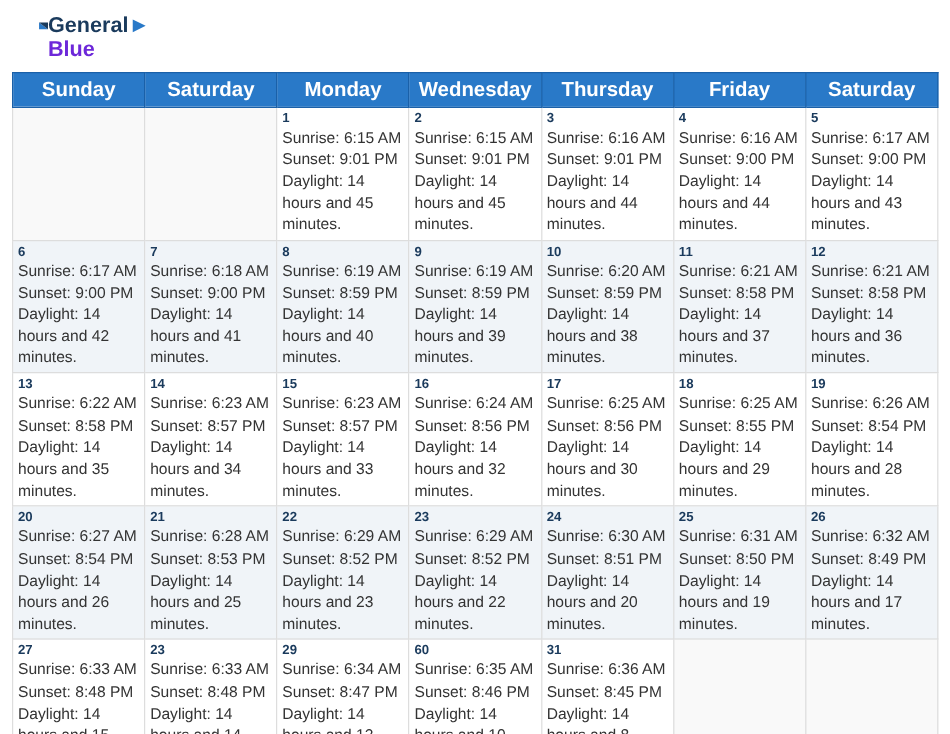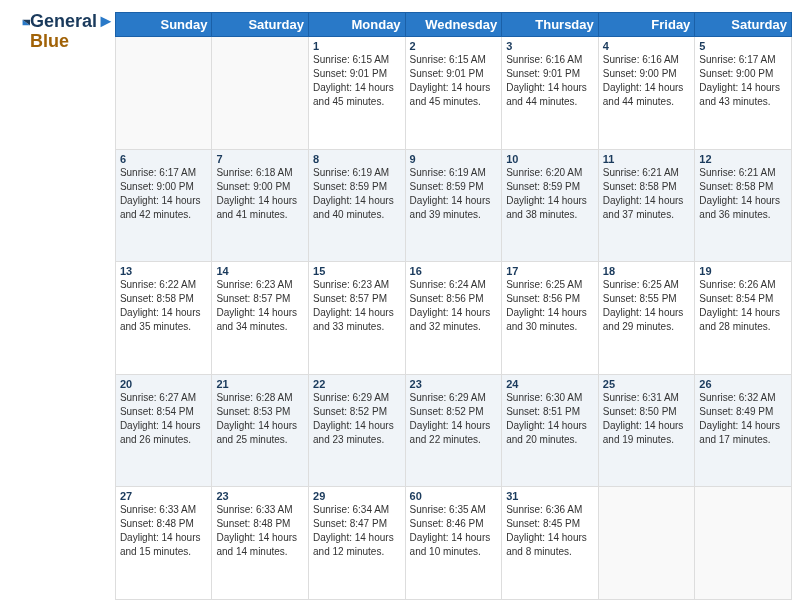--- a/index.html
+++ b/index.html
@@ -6,23 +6,23 @@
     body {
       width: 792px;
       height: 612px;
       font-family: Arial, sans-serif;
       background: #fff;
       overflow: hidden;
     }
     .page {
       width: 792px;
       height: 612px;
-      padding: 12px 0;
+      padding: 12px 10px;
       display: flex;
-      flex-direction: row;
+      flex-direction: column;
     }
     .header {
       display: flex;
       justify-content: space-between;
       align-items: flex-start;
       margin-bottom: 8px;
     }
     .logo {
       display: flex;
       align-items: center;
@@ -57,24 +57,24 @@
     .calendar {
       flex: 1;
       border: 1px solid #ccc;
       border-collapse: collapse;
       width: 100%;
       table-layout: fixed;
     }
     .calendar th {
       background: #2979c8;
       color: #fff;
-      font-size: 13px;
+      font-size: 17px;
       font-weight: bold;
       padding: 4px 4px;
-      text-align: right;
+      text-align: center;
       border: 1px solid #1a60a8;
     }
     .calendar td {
       border: 1px solid #ddd;
       vertical-align: top;
       padding: 3px 4px;
       font-size: 9.5px;
       color: #333;
       height: 78px;
     }
@@ -82,21 +82,21 @@
       background: #f9f9f9;
     }
     .day-num {
       font-weight: bold;
       font-size: 11px;
       color: #1a3a5c;
       display: block;
       margin-bottom: 1px;
     }
     .day-info {
-      font-size: 10px;
+      font-size: 13px;
       color: #333;
       line-height: 1.4;
     }
     .row-shaded td {
       background: #f0f4f8;
     }
   </style>
 </head>
 <body>
 
@@ -104,21 +104,21 @@
   <div class="header">
     <div class="logo">
       <div>
         <svg class="logo-icon" viewBox="0 0 30 30">
           <polygon points="22,4 30,10 22,10" fill="#2979c8"></polygon>
           <polygon points="22,4 30,4 30,10" fill="#1a3a5c"></polygon>
         </svg>
       </div>
       <div class="logo-text">
         <div>General<span>►</span></div>
-        <div style="color:#a16207">Blue</div>
+        <div style="color:#6d28d9">Blue</div>
       </div>
     </div>
     <div class="title-block">
       <div class="month-title"></div>
       <div class="location"></div>
     </div>
   </div>
 
   <table class="calendar">
     <thead>

